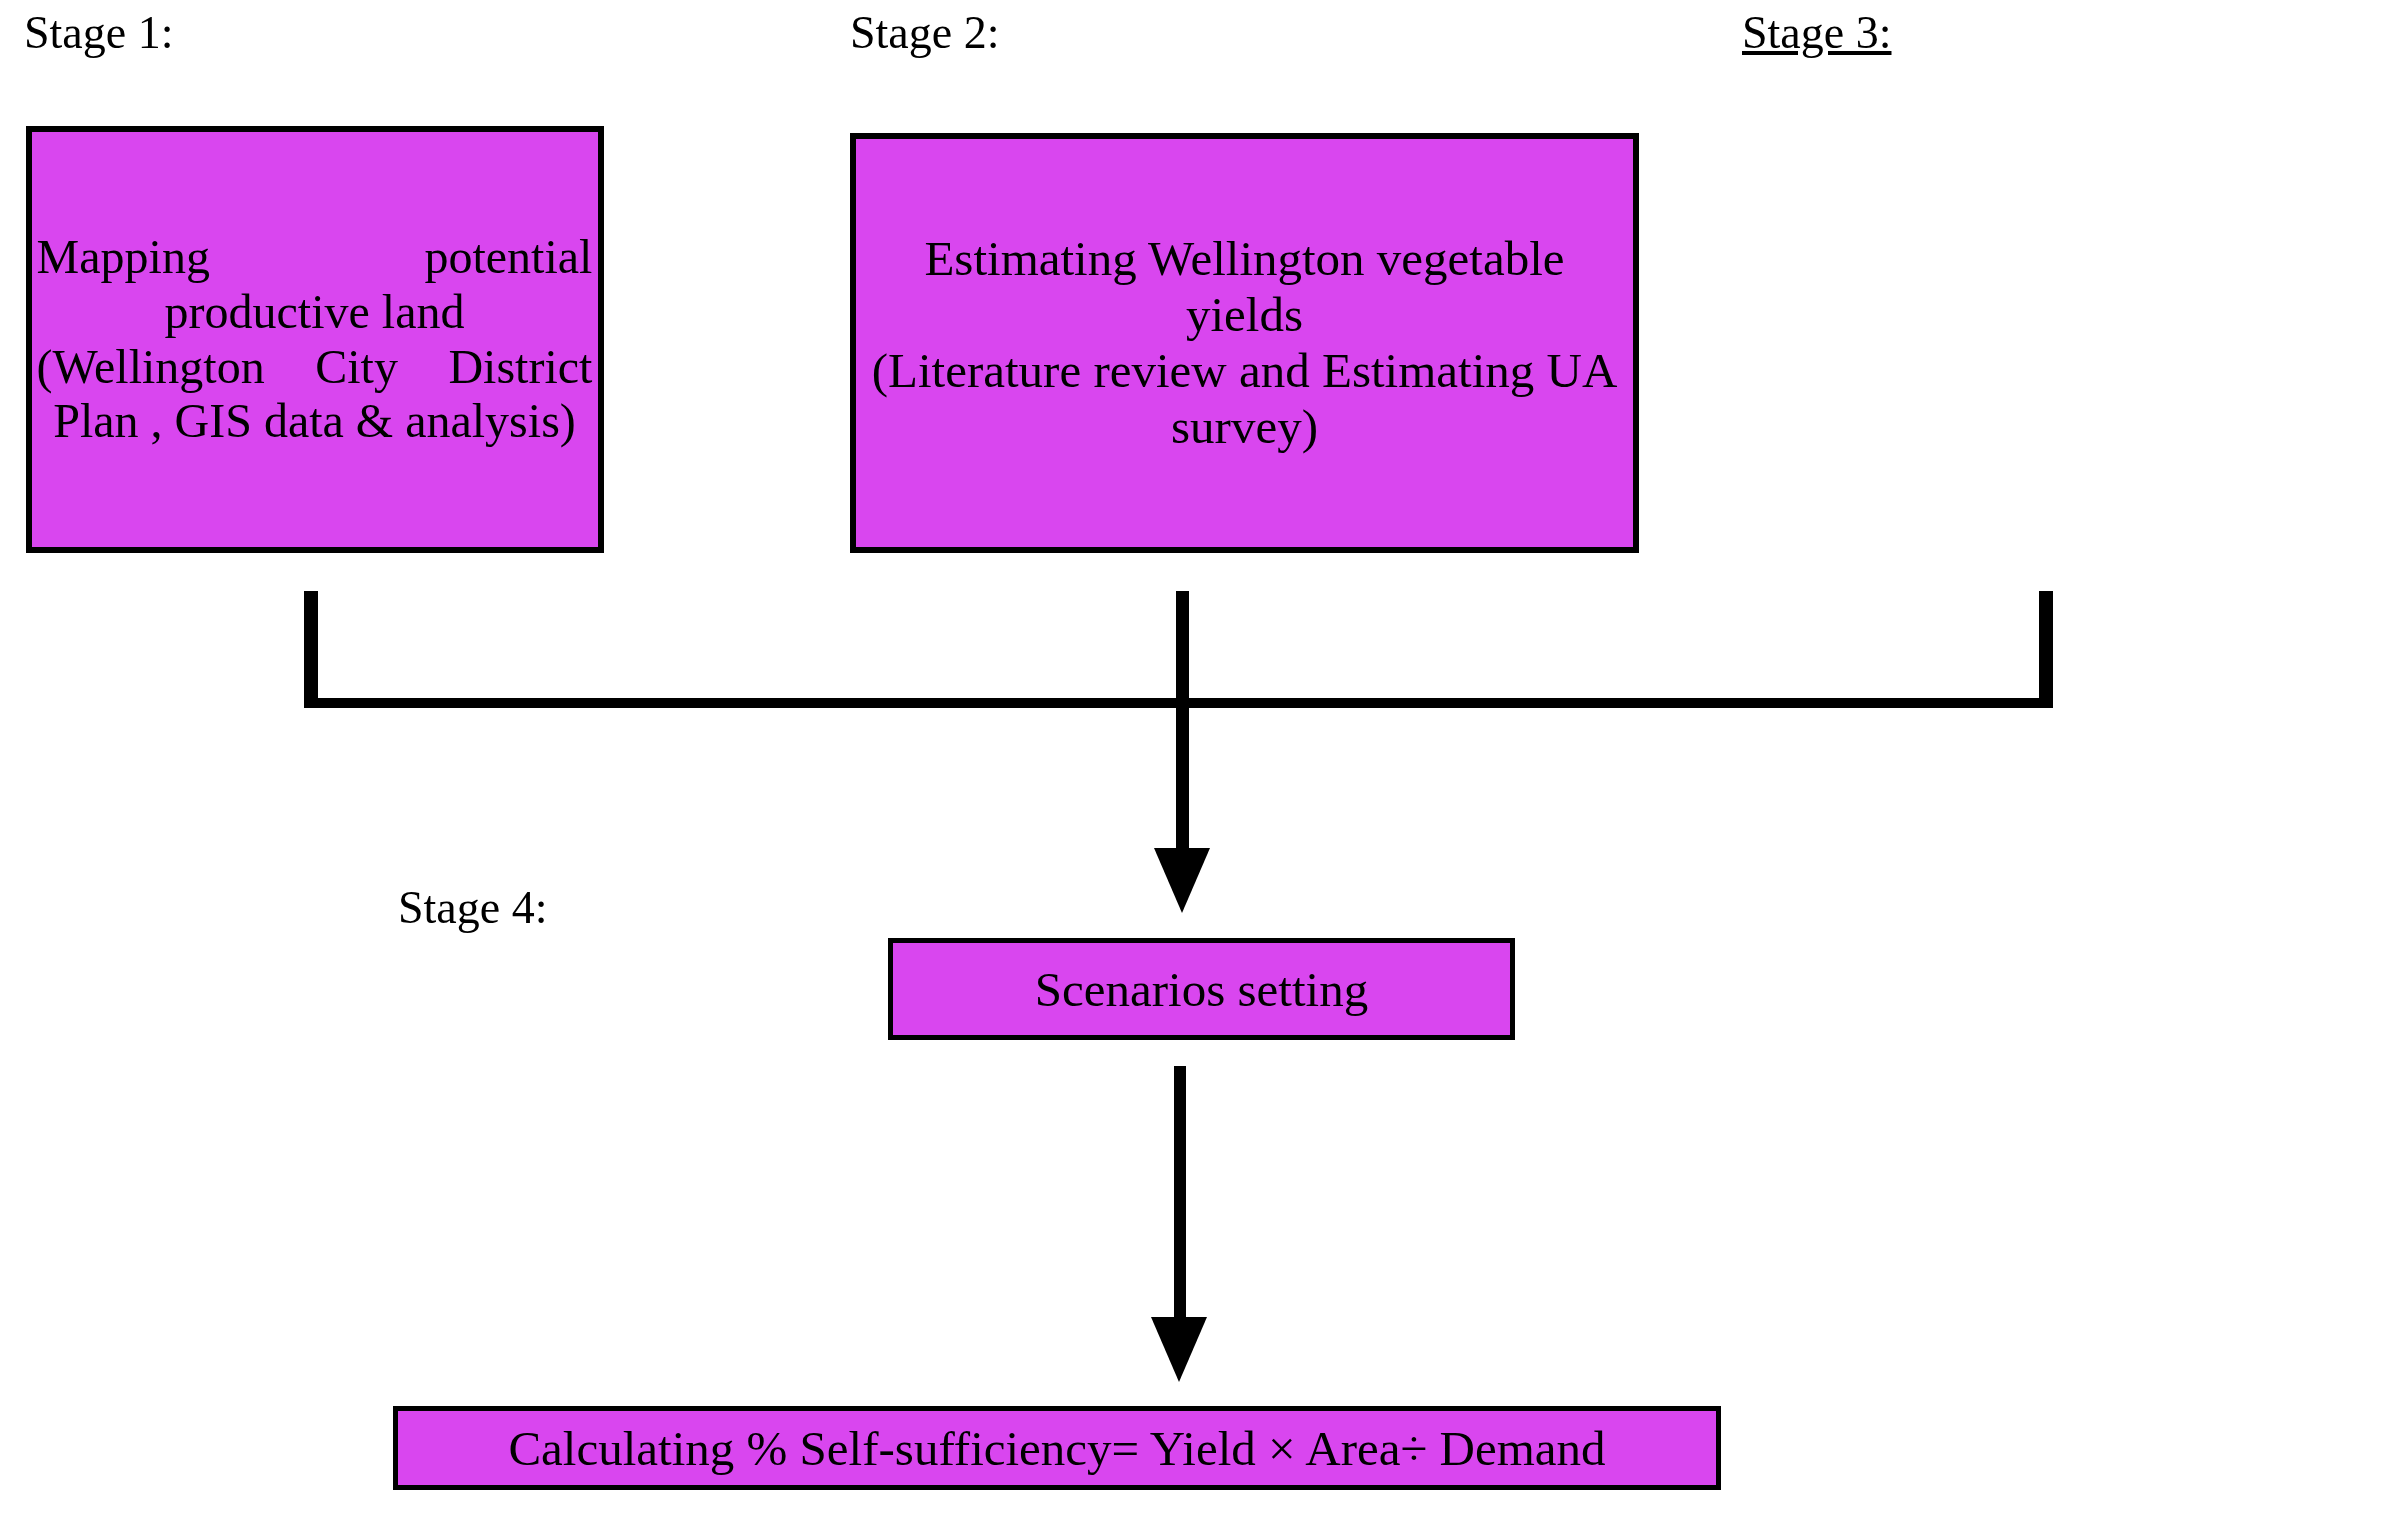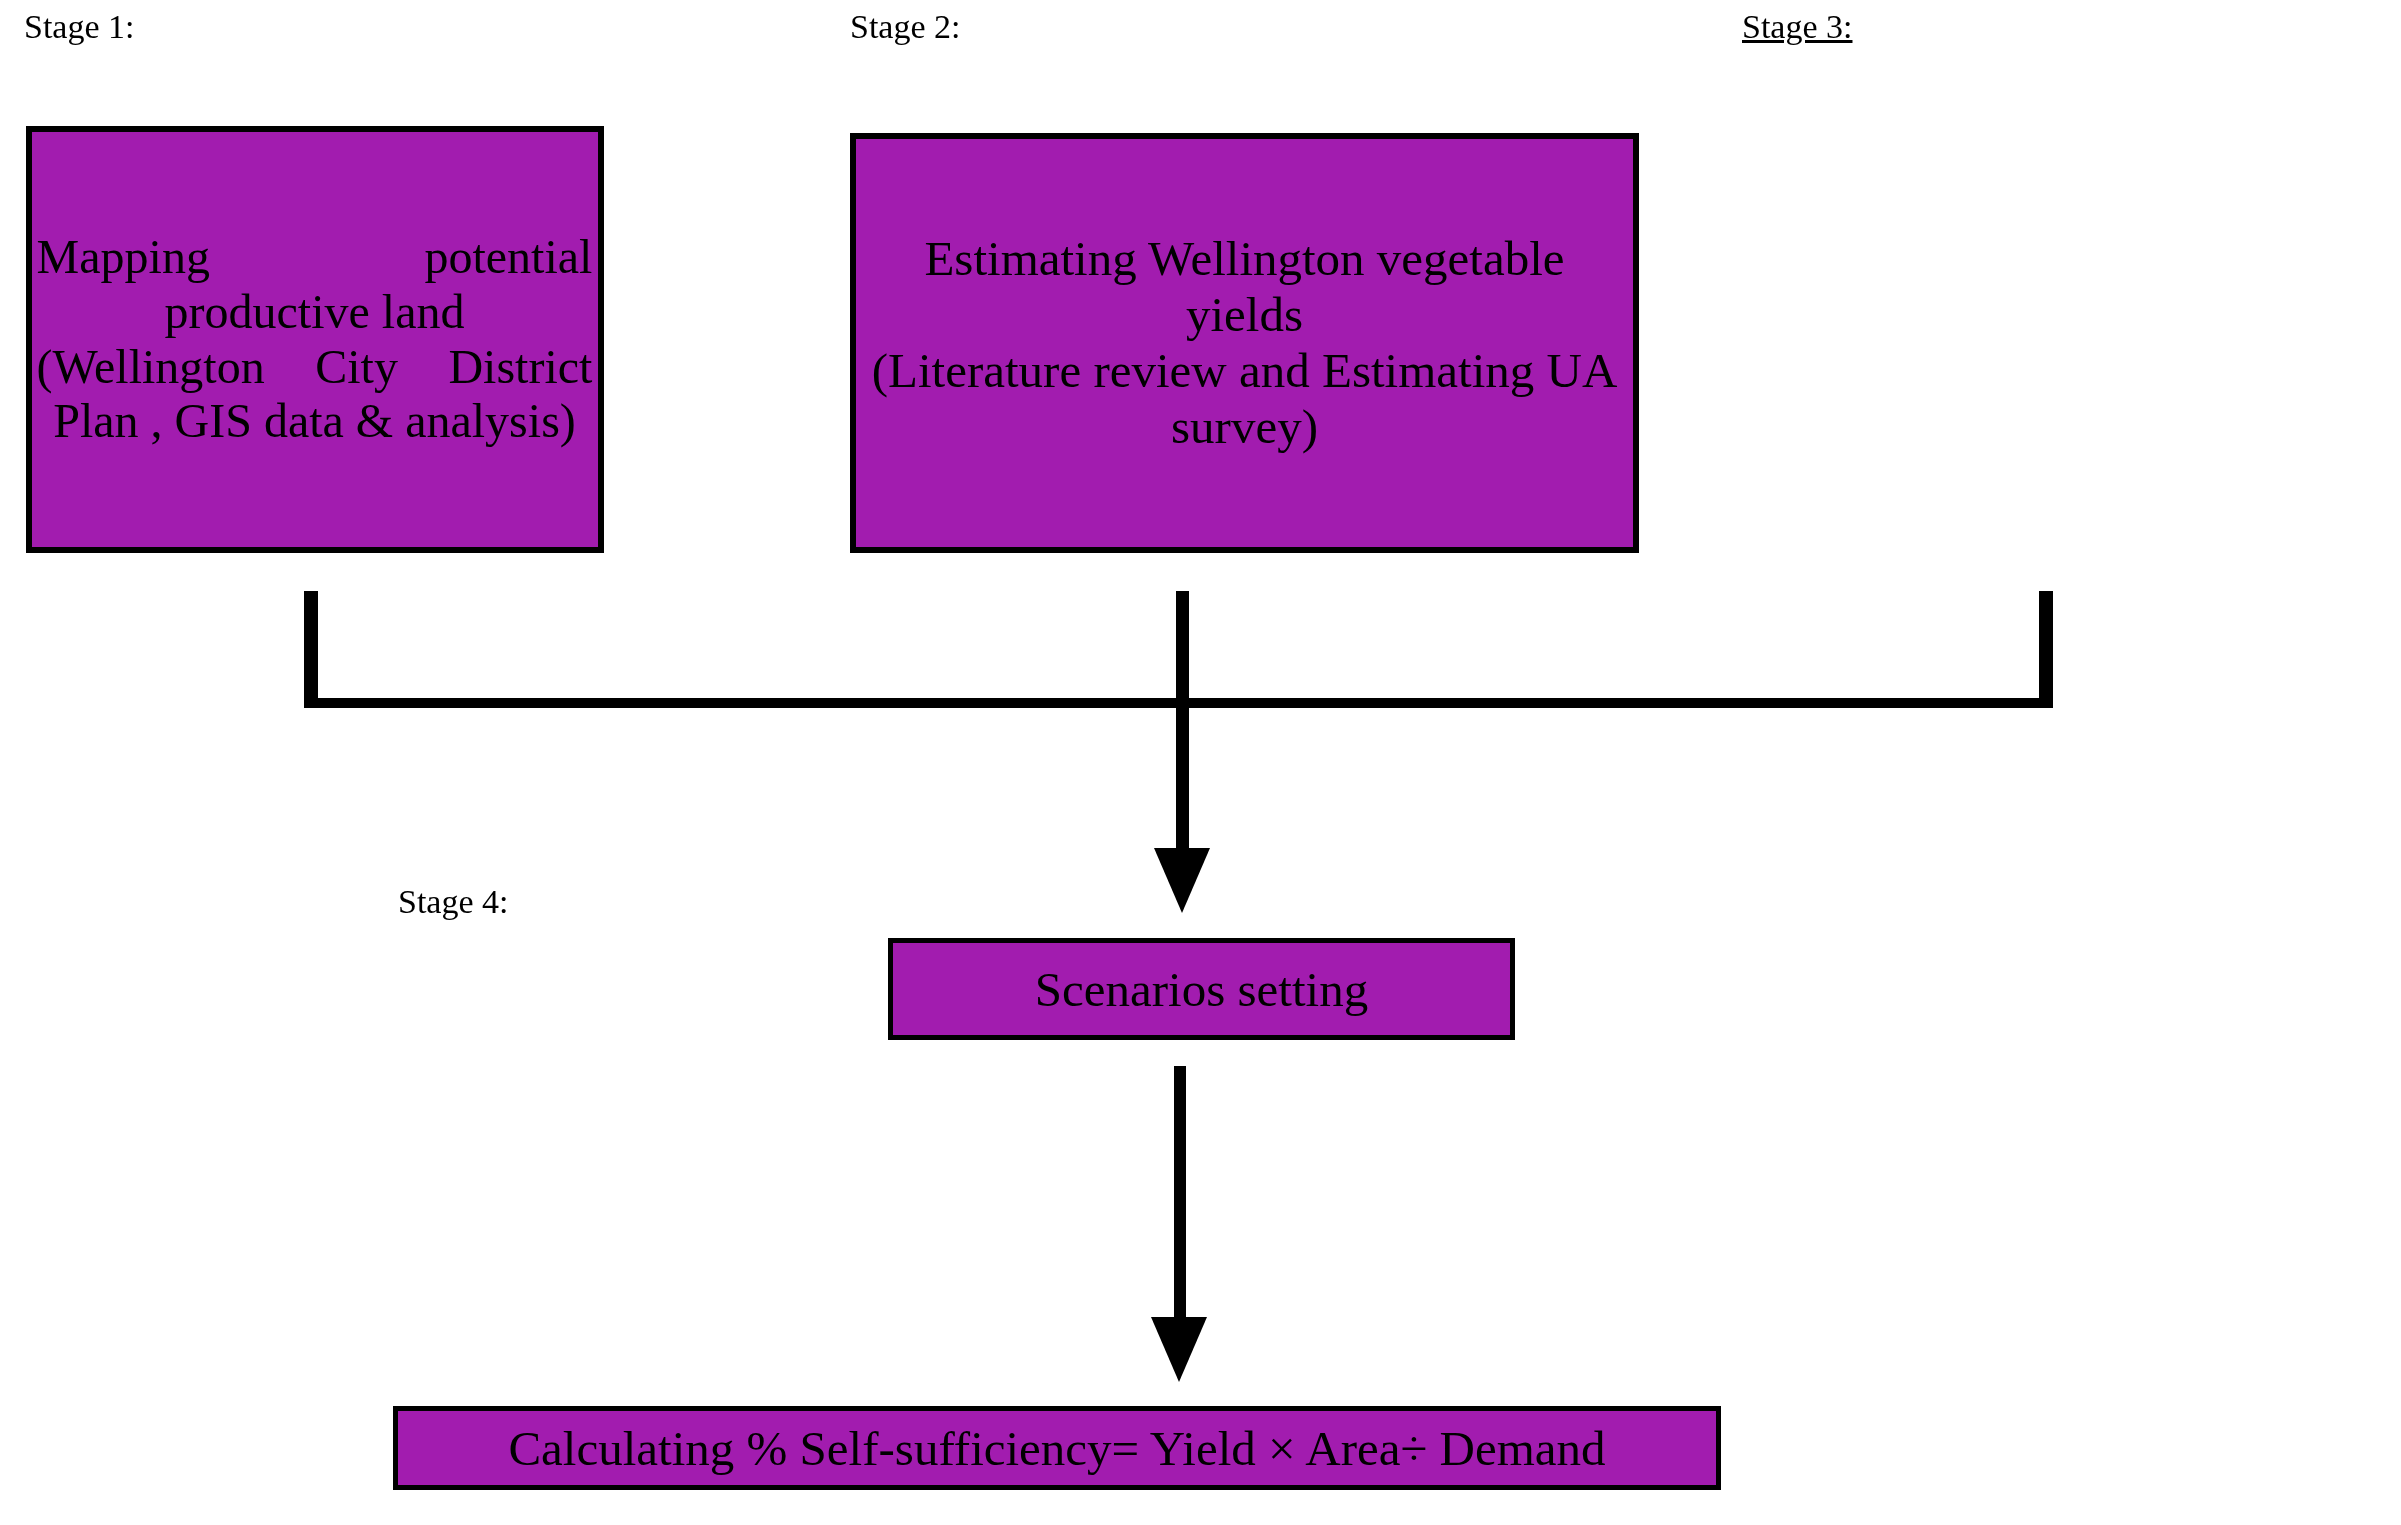--- a/index.html
+++ b/index.html
@@ -16,36 +16,36 @@
     position: relative;
     width: 2401px;
     height: 1525px;
     background: #ffffff;
     overflow: hidden;
   }
 
   
   .stage-label {
     position: absolute;
-    font-size: 34px;
+    font-size: 46px;
     line-height: 1.0;
     white-space: nowrap;
     color: #000;
   }
   #stage1-label { left: 24px;   top: 10.2px; }
   #stage2-label { left: 850px; top: 10.2px; }
   #stage3-label { left: 1742px; top: 10.2px; text-decoration: underline; }
   #stage4-label { left: 398px;  top: 885px; }
 
   
   .node-box {
     position: absolute;
     box-sizing: border-box;
     border: 6px solid #000000;
-    background: #a21caf;
+    background: #d946ef;
     display: flex;
     align-items: center;
     justify-content: flex-start;
   }
   .node-text {
     font-size: 49px;
     line-height: 1.14;
     text-align: center;
     width: 100%;
     padding: 0 5.1px;

